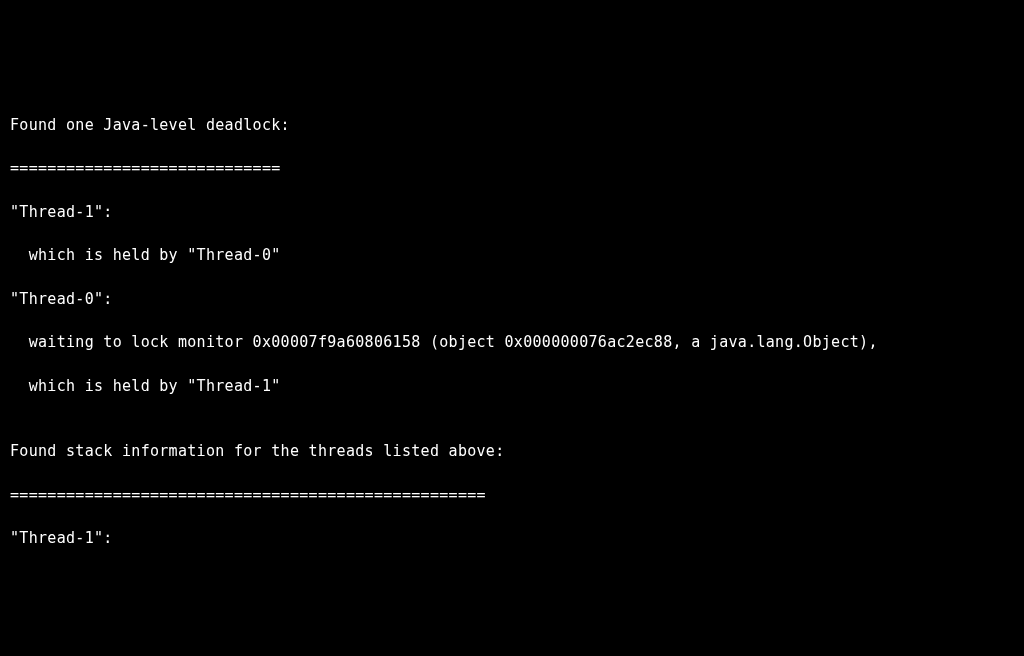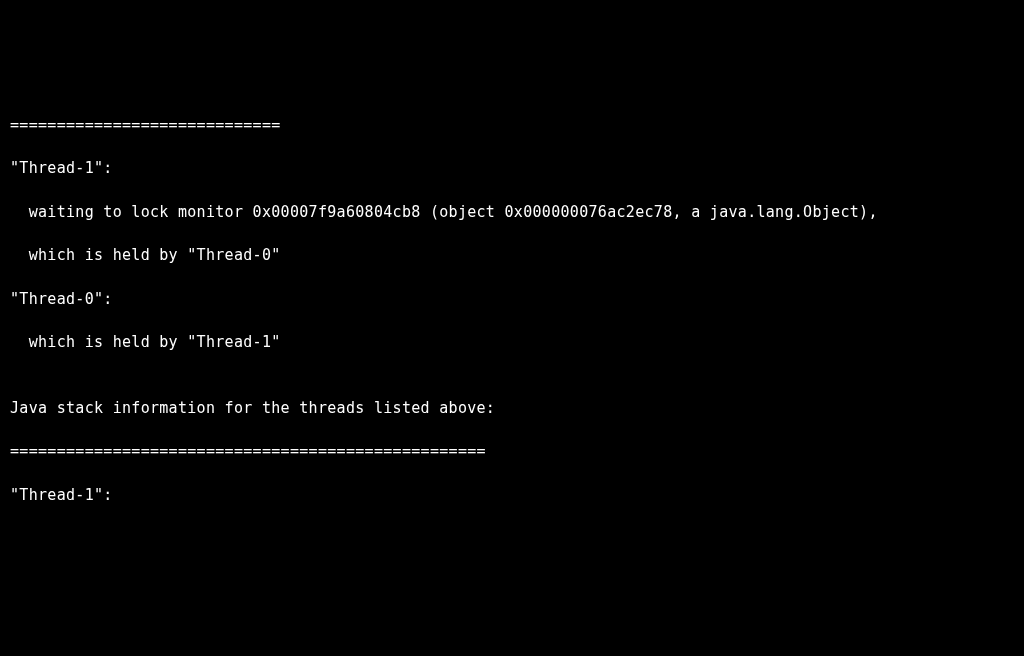--- a/index.html
+++ b/index.html
@@ -22,28 +22,29 @@
     .terminal {
       letter-spacing: 0.3px;
     }
   </style>
 </head>
 <body>
 
 
 
 <div class="terminal">
+<div>Found one Java-level deadlock:</div>
 <div>=============================</div>
 <div>"Thread-1":</div>
-<div>  waiting to lock monitor 0x00007f9a60804cb8 (object 0x000000076ac2ec78, a java.lang.Object),</div>
 <div>  which is held by "Thread-0"</div>
 <div>"Thread-0":</div>
+<div>  waiting to lock monitor 0x00007f9a60806158 (object 0x000000076ac2ec88, a java.lang.Object),</div>
 <div>  which is held by "Thread-1"</div>
 <div></div>
-<div>Java stack information for the threads listed above:</div>
+<div>Found stack information for the threads listed above:</div>
 <div>===================================================</div>
 <div>"Thread-1":</div>
 
 
 
 
 
 
 
 

